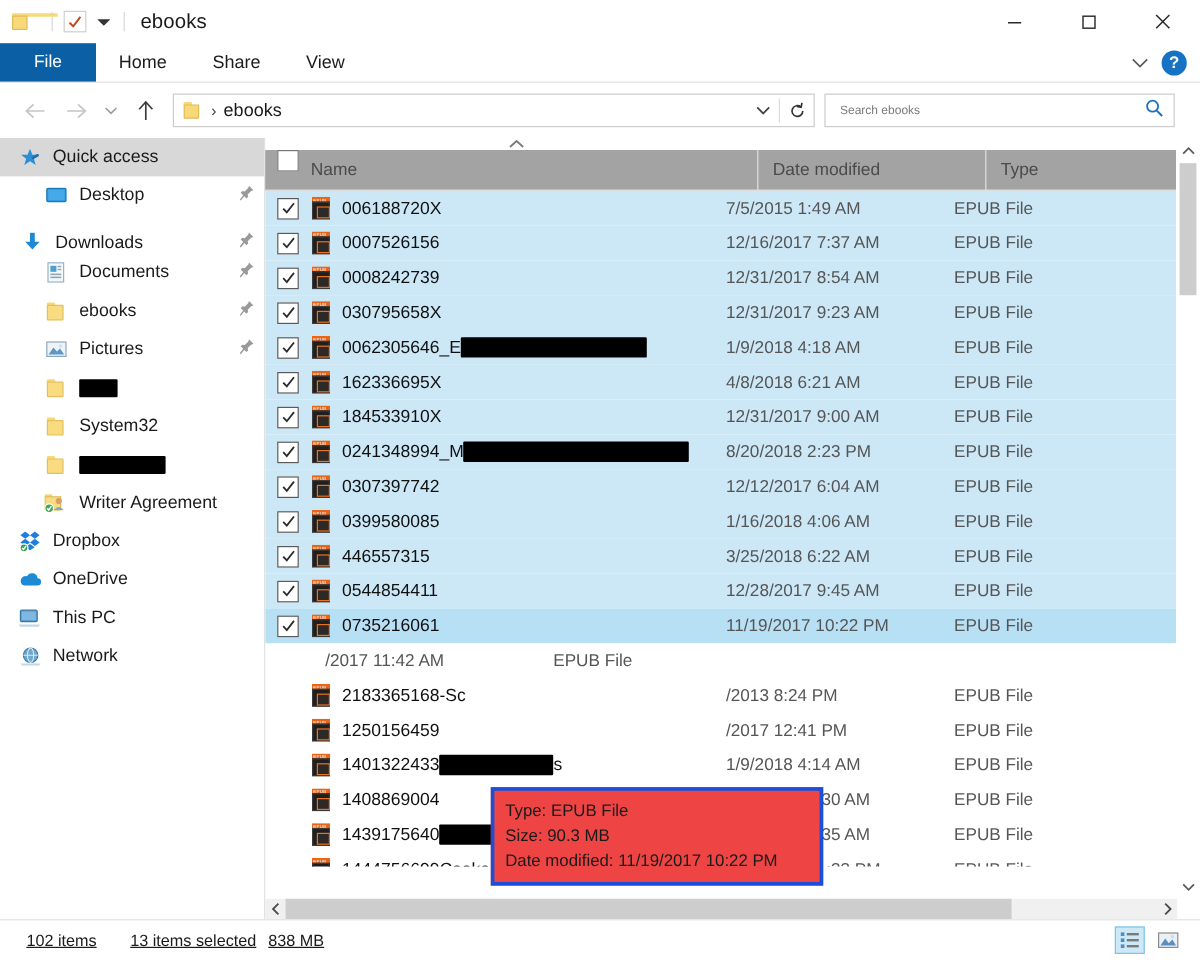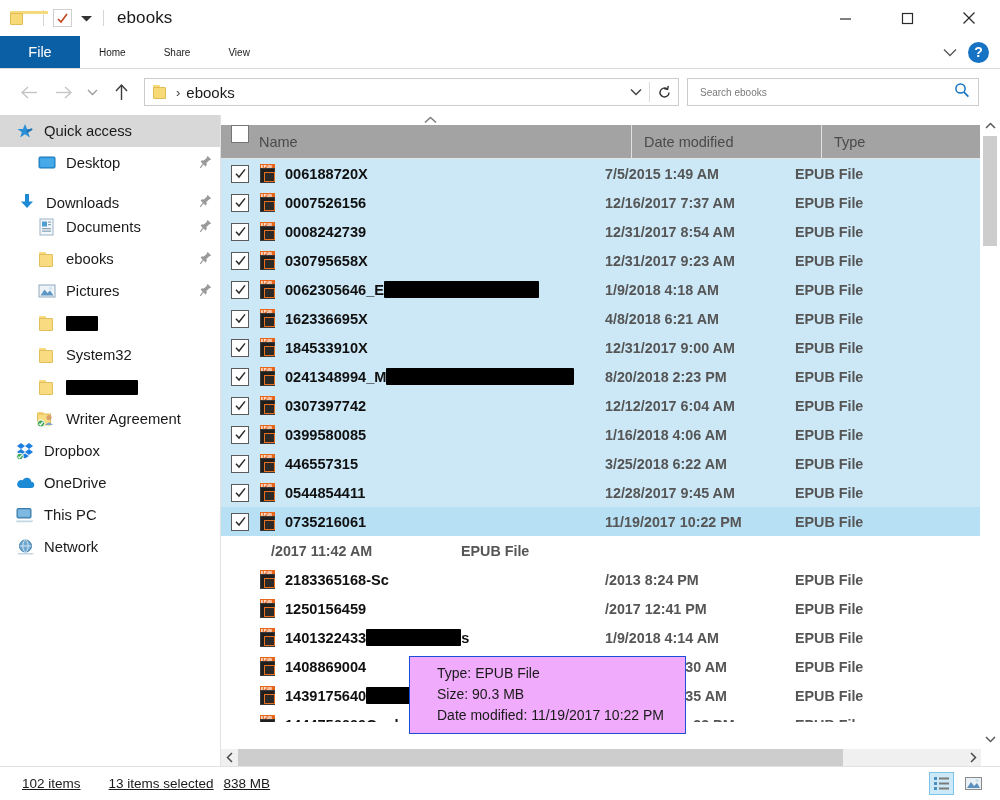--- a/index.html
+++ b/index.html
@@ -66,21 +66,21 @@
     background: #ffffff; border-bottom: 1px solid #dcdcdc;
     display: flex; align-items: stretch;
   }
   .tab-file {
     width: 80px; background: #0b5fa5; color: #ffffff;
     display: flex; align-items: center; justify-content: center;
     font-size: 14.5px;
   }
   .tab {
     padding: 0 19px; display: flex; align-items: center;
-    font-size: 10px; color: #1c1c1c;
+    font-size: 15px; color: #1c1c1c;
   }
   .ribbon-right {
     margin-left: auto; display: flex; align-items: center; gap: 6px; padding-right: 11px;
   }
   .ribbon-caret { width: 24px; height: 24px; display: flex; align-items: center; justify-content: center; color: #5a5a5a; }
   .help-btn {
     width: 21px; height: 21px; border-radius: 50%; background: #1673c4; color: #fff;
     display: flex; align-items: center; justify-content: center;
     font-size: 14px; font-weight: bold;
   }
@@ -190,21 +190,21 @@
   }
   .col.name { width: 372px; }
   .col.date { width: 190px; padding-left: 12px; border-left: 1px solid #e0e0e0; }
   .col.type { width: 160px; padding-left: 12px; border-left: 1px solid #e0e0e0; }
 
   .rows {
     position: absolute; left: 0; top: 44px; width: 760px; height: 563px;
     overflow: hidden;
   }
   .row {
-    height: 29px; display: flex; align-items: center; position: relative; font-weight: bold;
+    height: 29px; display: flex; align-items: center; position: relative;
   }
   .row.sel { background: #cce8f7; }
   .row.sel.focus { background: #b8e0f5; }
   .row-chk-cell { width: 38px; display: flex; align-items: center; justify-content: center; }
   .row-chk {
     width: 18px; height: 18px; border: 1px solid #5a5a5a; background: #fff;
     display: flex; align-items: center; justify-content: center;
   }
   .epub-ico {
     width: 17px; height: 19px; position: relative; flex: 0 0 17px; margin-right: 9px;
@@ -256,22 +256,22 @@
     position: absolute; left: 0; bottom: 0; width: 760px; height: 17px; background: #f0f0f0;
     display: flex; align-items: center;
   }
   .hs-btn { width: 17px; height: 17px; display: flex; align-items: center; justify-content: center; color: #4a4a4a; }
   .hs-track { flex: 1; height: 17px; position: relative; }
   .hs-thumb { position: absolute; left: 0; top: 0; width: 605px; height: 17px; background: #cdcdcd; }
 
   
   .tooltip {
     position: absolute; left: 409px; top: 541px; width: 277px;
-    background: #f0abfc; border: 1px solid #1d4ed8;
-    padding: 6px 9px 7px 27px; z-index: 50;
+    background: #ef4444; border: 3px solid #1d4ed8;
+    padding: 6px 9px 7px 9px; z-index: 50;
   }
   .tt-line { font-size: 14px; color: #1a1a1a; line-height: 21px; white-space: nowrap; }
 
   
   .statusbar {
     position: absolute; left: 0; top: 766px; width: 1000px; height: 34px;
     background: #ffffff; border-top: 1px solid #e2e2e2;
     display: flex; align-items: center;
   }
   .st-text { font-size: 13.5px; color: #1a1a1a; text-decoration: underline; }

